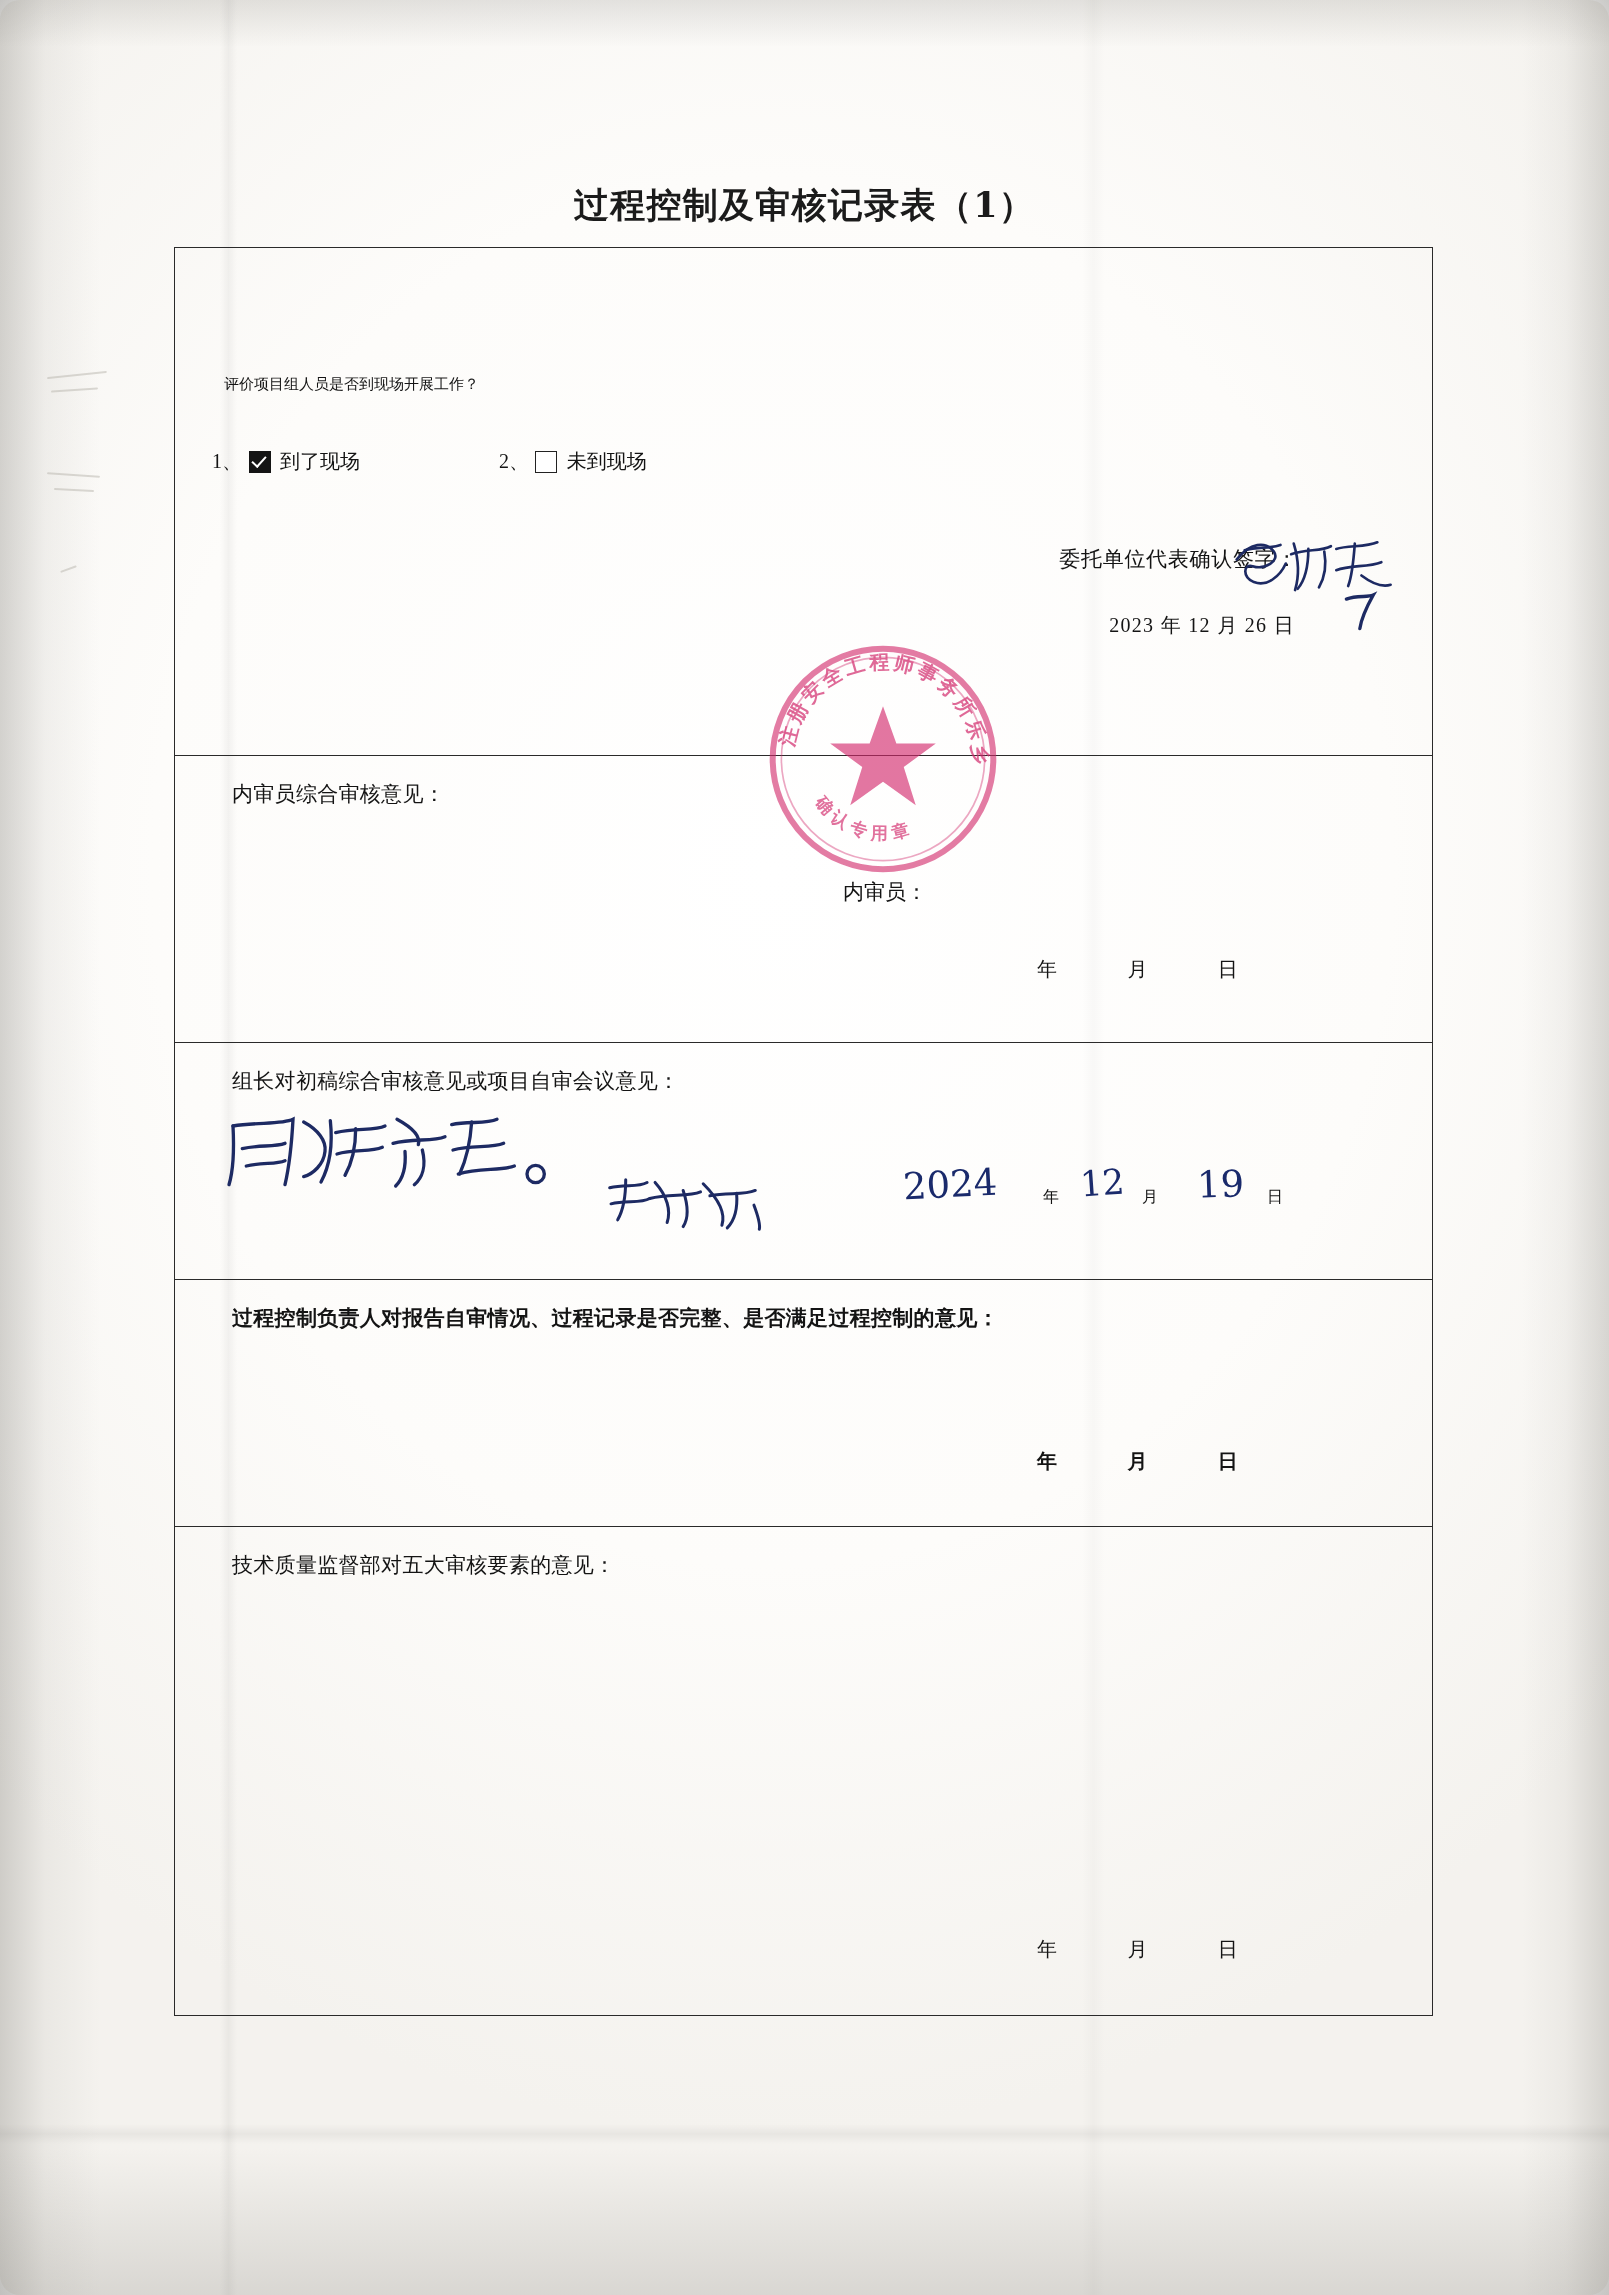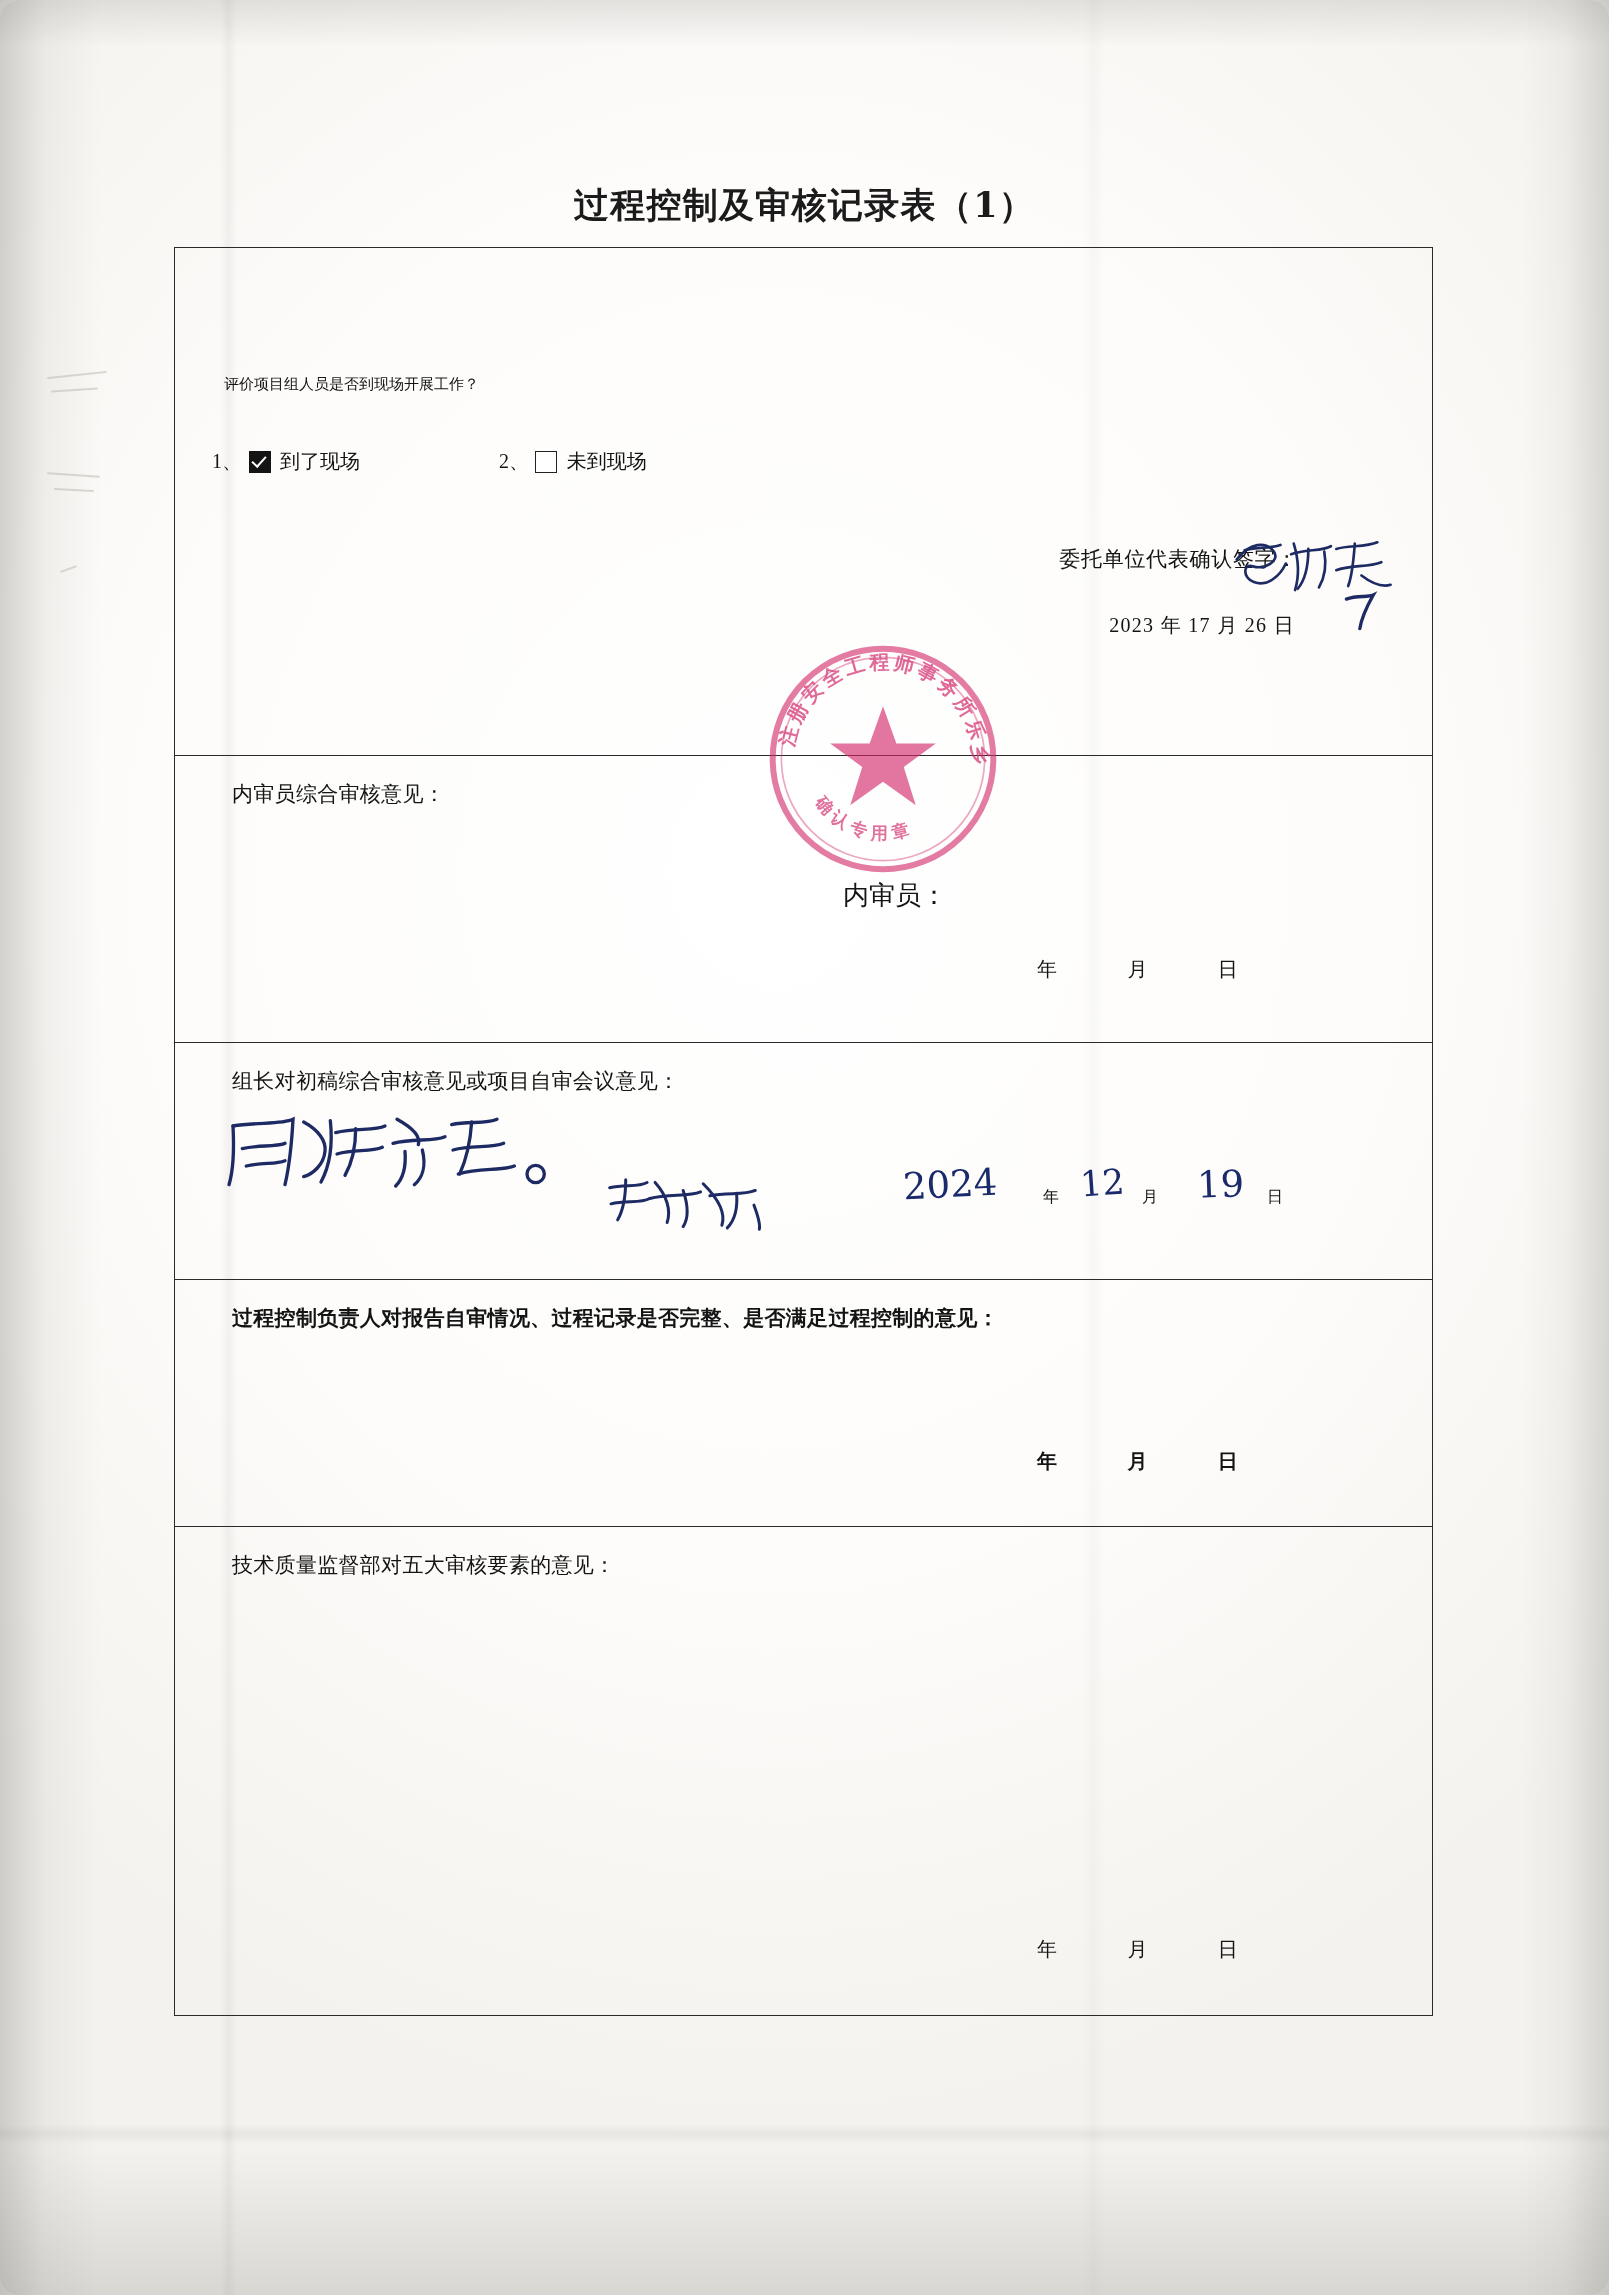--- a/index.html
+++ b/index.html
@@ -174,21 +174,21 @@
     top: 24px;
     font-size: 21px;
     letter-spacing: 0.3px;
     margin-left: 16px;
   }
 
   .mid-label {
     position: absolute;
     left: 668px;
     top: 122px;
-    font-size: 26px;
+    font-size: 21px;
   }
   .ymd {
     position: absolute;
     font-size: 20px;
     letter-spacing: 0.7px;
   }
   .ymd .y { margin-right: 64px; }
   .ymd .m { margin-right: 64px; }
 
   .quality-body {
@@ -293,21 +293,21 @@
             <path d="M126 30 C126 58, 120 78, 110 90"></path>
             <path d="M150 34 C154 56, 150 74, 142 88"></path>
             <path d="M168 30 C186 24, 212 28, 230 20"></path>
             <path d="M196 22 C194 50, 192 70, 186 86"></path>
             <path d="M168 62 C190 54, 216 58, 236 50"></path>
             <path d="M206 70 C222 82, 238 88, 250 84"></path>
           </g>
         </svg>
       </div>
 
-      <div class="date-line">2023 年 17 月 26 日</div>
+      <div class="date-line">2023 年 12 月 26 日</div>
       <div class="ink" style="left:1162px;top:339px;">
         <svg width="47" height="47" viewBox="0 0 70 70">
           <path d="M14 18 C30 12, 46 16, 54 12 C44 30, 36 48, 34 62" fill="none" stroke="#1d2a63" stroke-width="5" stroke-linecap="round"></path>
         </svg>
       </div>
     </div>
 
     <div class="row r-internal">
       <div class="label-left">内审员综合审核意见：</div>
       <div class="mid-label">内审员：</div>

